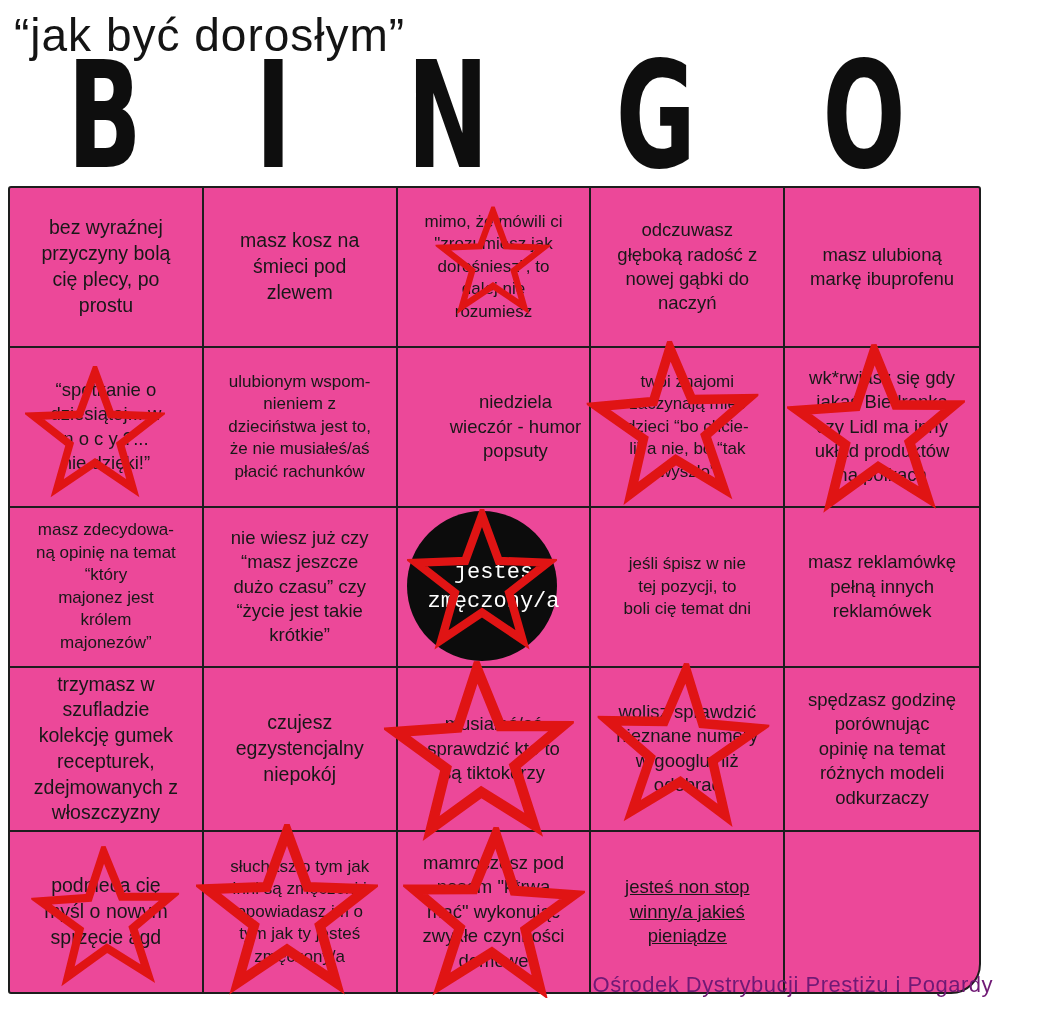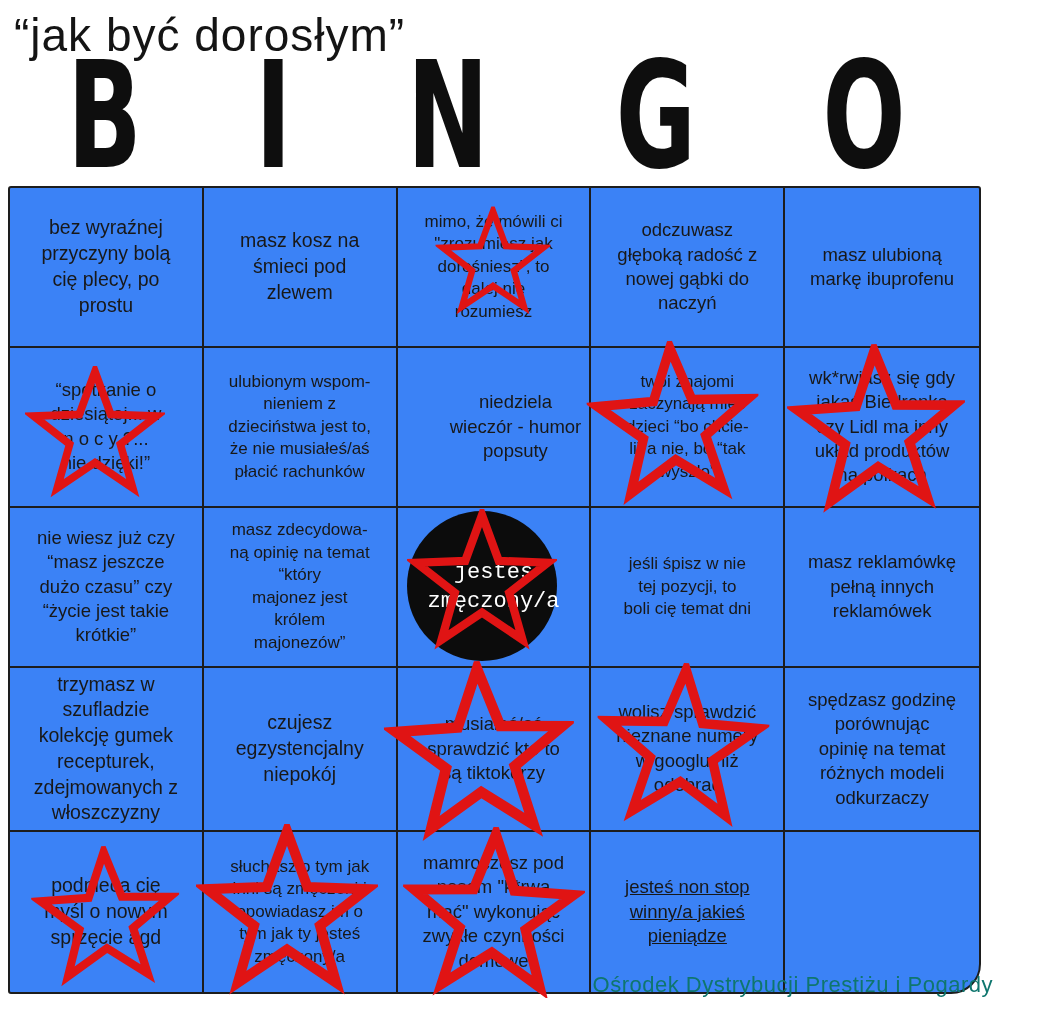--- a/index.html
+++ b/index.html
@@ -28,21 +28,21 @@
     color:#0e0e0e;
   }
 
   .grid {
     position:absolute; left:8px; top:186px; width:973px; height:808px;
     display:grid;
     grid-template-columns:repeat(5, 1fr);
     grid-template-rows:repeat(5, 1fr);
     border:2.5px solid #1d1d1d;
     border-radius:3px 3px 30px 3px;
-    background:#3b82f6;
+    background:#ec4899;
     box-sizing:border-box;
   }
   .cell {
     position:relative;
     border-right:2px solid #1d1d1d;
     border-bottom:2px solid #1d1d1d;
     display:flex; align-items:center; justify-content:center;
     text-align:center; padding:4px 5px; box-sizing:border-box;
     cursor:pointer;
   }
@@ -65,21 +65,21 @@
   .star {
     position:absolute; left:50%; top:50%;
     pointer-events:none; z-index:2;
   }
   .star polygon {
     fill:none; stroke-width:5.5; stroke-miterlimit:10;
   }
 
   .footer {
     position:absolute; right:46px; bottom:0px;
-    font-size:22px; color:#0f766e; letter-spacing:0.5px;
+    font-size:22px; color:#701a75; letter-spacing:0.5px;
   }
 </style>
 </head>
 <body>
 
 <div class="page">
 
   <div class="title">“jak być dorosłym”</div>
 
   <div class="letters">
@@ -157,34 +157,34 @@
         <div class="cell-text" style="font-size: 18.5px;">wk*rwiasz się gdy
 jakaś Biedronka
 czy Lidl ma inny
 układ produktów
 na półkach</div>
         <svg viewBox="0 0 100 100" xmlns="http://www.w3.org/2000/svg" class="star" style="width: 178px; height: 178px; transform: translate(calc(-50% - 5px), calc(-50% + 6px)) rotate(-2deg);">
     <polygon points="50,4 61.2,34.6 93.8,35.8 68.1,55.9 77,87.2 50,69 23,87.2 31.9,55.9 6.2,35.8 38.8,34.6" stroke="#e01414"></polygon>
   </svg>
       </div>
       <div class="cell">
-        <div class="cell-text" style="font-size: 18.5px;">nie wiesz już czy
-“masz jeszcze
-dużo czasu” czy
-“życie jest takie
-krótkie”</div>
-      </div>
-      <div class="cell">
         <div class="cell-text" style="font-size: 17px;">masz zdecydowa-
 ną opinię na temat
 “który
 majonez jest
 królem
 majonezów”</div>
       </div>
+      <div class="cell">
+        <div class="cell-text" style="font-size: 18.5px;">nie wiesz już czy
+“masz jeszcze
+dużo czasu” czy
+“życie jest takie
+krótkie”</div>
+      </div>
       <div class="cell center">
         <div class="circle"></div>
         <div class="cell-text" style="font-size: 22px;">jesteś
 zmęczony/a</div>
         <svg viewBox="0 0 100 100" xmlns="http://www.w3.org/2000/svg" class="star" style="width: 150px; height: 150px; transform: translate(calc(-50% - 11px), calc(-50% - 3px)) rotate(0deg);">
     <polygon points="50,4 61.2,34.6 93.8,35.8 68.1,55.9 77,87.2 50,69 23,87.2 31.9,55.9 6.2,35.8 38.8,34.6" stroke="#e01414"></polygon>
   </svg>
       </div>
       <div class="cell">
         <div class="cell-text" style="font-size: 17px;">jeśli śpisz w nie

